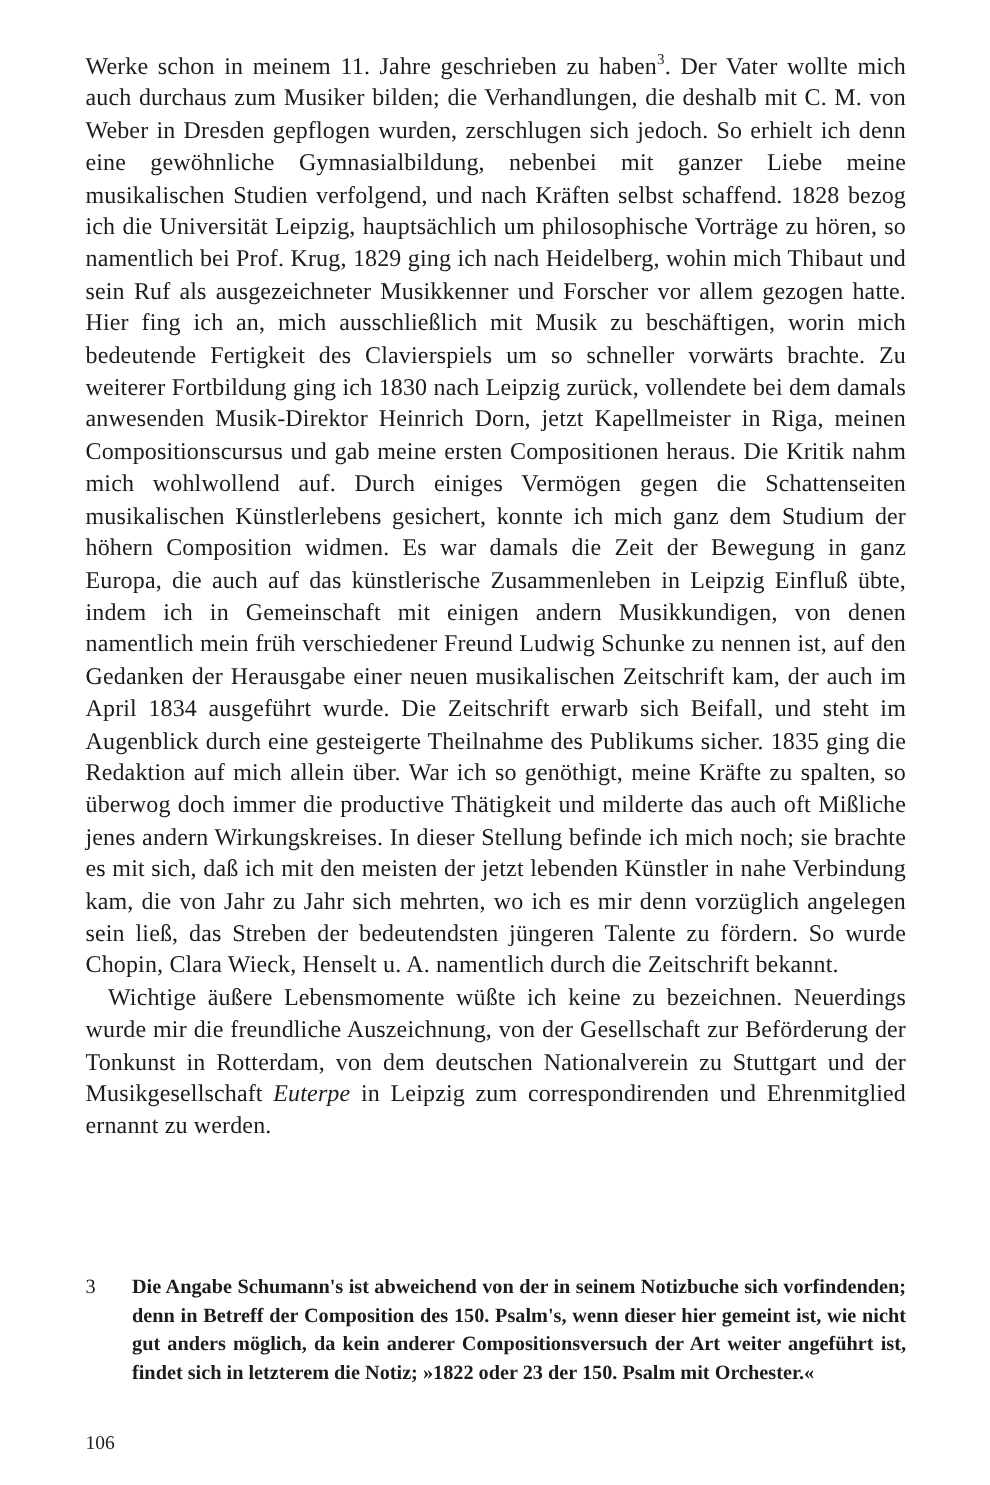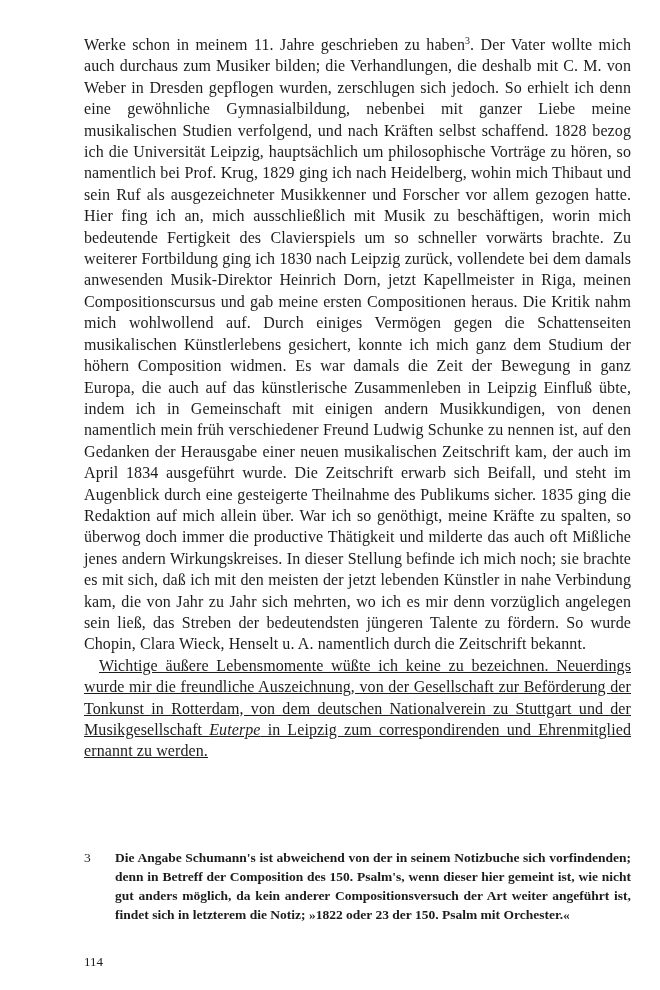--- a/index.html
+++ b/index.html
@@ -8,38 +8,36 @@
     background: #ffffff;
   }
   .page {
     position: relative;
     width: 612px;
     height: 990px;
     background: #ffffff;
     font-family: "Liberation Serif", "DejaVu Serif", serif;
     color: #1c1c1c;
     overflow: hidden;
-    margin-left: 27px;
   }
   .main-text {
     position: absolute;
     left: 57px;
     top: 34px;
     width: 547px;
   }
   .paragraph {
     margin: 0;
     font-size: 16px;
     line-height: 21.4px;
     text-align: justify;
     letter-spacing: 0.1px;
   }
   .para-indent {
     text-indent: 15px;
-    text-decoration: underline;
   }
   .fn-ref {
     font-size: 10px;
     line-height: 0;
     vertical-align: super;
   }
   .italic {
     font-style: italic;
   }
   .footnote {
@@ -79,15 +77,15 @@
 
     <p class="paragraph para-indent"><span>Wichtige äußere Lebensmomente wüßte ich keine zu bezeichnen. Neuerdings wurde mir die freundliche Auszeichnung, von der Gesellschaft zur Beförderung der Tonkunst in Rotterdam, von dem deutschen Nationalverein zu Stuttgart und der Musikgesellschaft </span><i class="italic">Euterpe</i><span> in Leipzig zum correspondirenden und Ehrenmitglied ernannt zu werden.</span></p>
 
   </div>
 
   <div class="footnote">
     <span class="fn-marker">3</span>
     <span class="fn-text">Die Angabe Schumann's ist abweichend von der in seinem Notizbuche sich vorfindenden; denn in Betreff der Composition des 150. Psalm's, wenn dieser hier gemeint ist, wie nicht gut anders möglich, da kein anderer Compositionsversuch der Art weiter angeführt ist, findet sich in letzterem die Notiz; »1822 oder 23 der 150. Psalm mit Orchester.«</span>
   </div>
 
-  <div class="page-number">114</div>
+  <div class="page-number">106</div>
 
 </div>
 
 </body></html>

